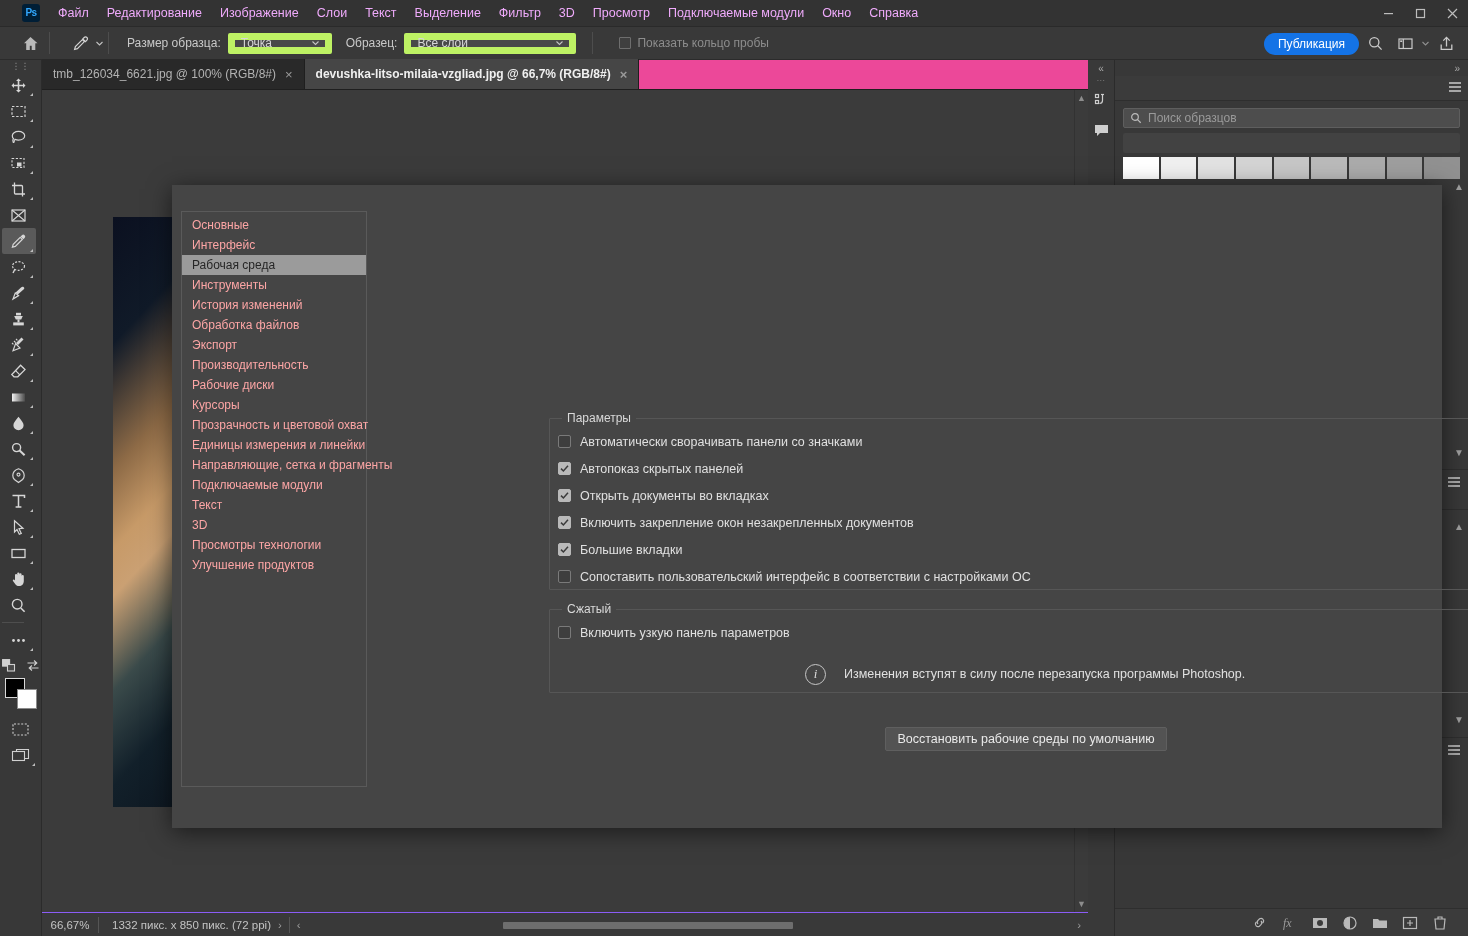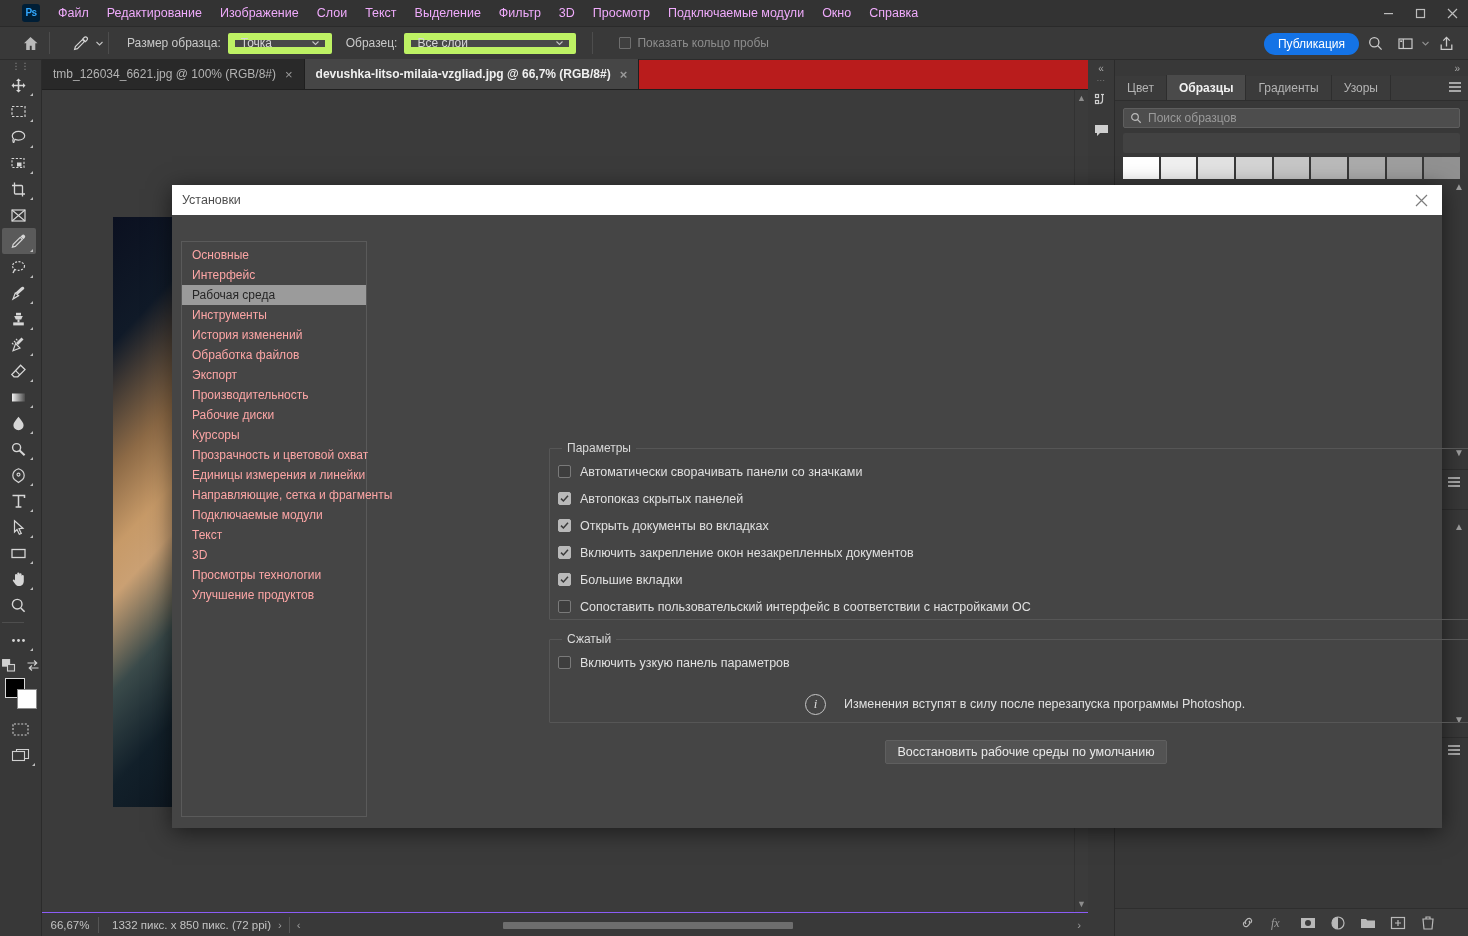--- a/index.html
+++ b/index.html
@@ -92,21 +92,21 @@
     border-left: 3px solid transparent; border-bottom: 3px solid #bdbdbd;
   }
   .tb-divider { width: 22px; height: 1px; background: #4e4e4e; margin: 4px 0; }
   .swatch-fg-bg { position: relative; width: 34px; height: 34px; margin-top: 4px; }
   .sw-fg { position:absolute; left:1px; top:2px; width:20px; height:20px; background:#000; border:1px solid #d8d8d8; }
   .sw-bg { position:absolute; left:13px; top:13px; width:20px; height:20px; background:#fff; border:1px solid #8a8a8a; }
 
   
   .tabbar {
     position: absolute; left: 42px; top: 60px; width: 1046px; height: 30px;
-    background: #b91c1c; display: flex; align-items: flex-end;
+    background: #ec4899; display: flex; align-items: flex-end;
     border-bottom: 1px solid #1f1f1f;
   }
   .doctab {
     height: 30px; display: flex; align-items: center; gap: 9px;
     padding: 0 11px; font-size: 12px; color: #b3b3b3;
     background: #292929; border-right: 1px solid #1f1f1f; white-space: nowrap;
   }
   .doctab.active { background: #464646; color: #f0f0f0; font-weight: bold; }
   .doctab .x { color: #9a9a9a; font-size: 13px; line-height: 1; }
 
@@ -179,21 +179,21 @@
   .swatch-group { margin: 0 8px 4px 8px; height: 20px; background: #424242; border-radius:2px; }
   .swatch-row { display:flex; margin: 0 8px; gap:2px; }
   .swatch-cell { flex:1; height: 22px; }
   .rp-body { position:relative; height: 660px; }
   .rp-scrollarrow { position:absolute; right:4px; color:#9d9d9d; font-size:10px;}
 
   .panel-divider { height:1px; background:#2e2e2e; }
   .mini-head { height: 22px; display:flex; align-items:center; justify-content:flex-end; padding-right:7px; color:#c3c3c3;}
   .layers-footer {
     position:absolute; left:0; bottom:0; width: 353px; height: 28px; background: #3b3b3b;
-    border-top:1px solid #2e2e2e; display:flex; align-items:center; justify-content:flex-end; gap:14px; padding-right: 32px;
+    border-top:1px solid #2e2e2e; display:flex; align-items:center; justify-content:flex-end; gap:14px; padding-right: 20px;
     color:#b9b9b9;
   }
 
   
   .dialog {
     position: absolute; left: 172px; top: 185px; width: 1270px; height: 643px;
     background: #454545; box-shadow: 0 4px 22px rgba(0,0,0,.55);
   }
   .dlg-title {
     height: 30px; background: #ffffff; display:flex; align-items:center; justify-content:space-between;
@@ -234,21 +234,21 @@
 
   .info-row { display:flex; align-items:center; gap: 18px; padding-left: 255px; height: 56px; }
   .info-circle {
     width: 21px; height: 21px; border-radius: 50%; border: 1.5px solid #c6c6c6;
     display:flex; align-items:center; justify-content:center; font-size: 13px; color:#dcdcdc;
     font-family: "Liberation Serif", serif; font-style: italic; flex:0 0 21px;
   }
   .info-text { font-size: 12.5px; color:#e0e0e0; }
 
   .restore-btn {
-    position:absolute; left: 713px; top: 525px; width: 282px; height: 24px;
+    position:absolute; left: 713px; top: 542px; width: 282px; height: 24px;
     background: #535353; border: 1px solid #5f5f5f; border-radius: 2px;
     color:#eaeaea; font-size: 12.5px; font-family:inherit; cursor:pointer;
   }
 
   .dlg-buttons { position:absolute; right: 22px; top: 40px; width: 78px; }
   .dbtn {
     width: 78px; height: 24px; margin-bottom: 10px; border-radius: 12px;
     background: #4d4d4d; border: 1px solid #6d6d6d; color: #ececec;
     font-size: 12.5px; font-family: inherit; cursor: pointer; display:block;
   }
@@ -606,26 +606,20 @@
       <svg width="17" height="15" viewBox="0 0 17 15" fill="#cfcfcf">
           <path d="M2 2 h13 v8 H7 l-3 3 v-3 H2 Z"></path>
         </svg>
     </div>
   </div>
 
   <div class="rightpanel">
     <div class="rp-collapse">»</div>
 
     <div class="panel-tabs">
-      <div id="panel-tabs-list" style="display:flex; align-items:flex-end;">
-          <div class="ptab">Цвет</div>
-          <div class="ptab active">Образцы</div>
-          <div class="ptab">Градиенты</div>
-          <div class="ptab">Узоры</div>
-        </div>
       <div class="ptab-menu">
         <svg width="14" height="12" viewBox="0 0 14 12" stroke="#cccccc" stroke-width="1.3">
             <path d="M1 2 H13 M1 6 H13 M1 10 H13"></path>
           </svg>
       </div>
     </div>
 
     <div class="swatch-search">
       <span>
         <svg width="12" height="12" viewBox="0 0 13 13" fill="none" stroke="#bbbbbb" stroke-width="1.3">
@@ -705,28 +699,20 @@
         </span>
         <span>
           <svg width="16" height="16" viewBox="0 0 16 16">
             <path d="M3 4 h10 l-1 10 H4 Z M6 4 V2 h4 v2" fill="none" stroke="#b9b9b9" stroke-width="1.2"></path>
           </svg>
         </span>
       </div>
   </div>
 
   <div class="dialog">
-    <div class="dlg-title">
-      <span class="t">Установки</span>
-      <span class="x">
-        <svg width="13" height="13" viewBox="0 0 13 13" stroke="#7d7d7d" stroke-width="1.2" fill="none">
-            <path d="M1 1 L12 12 M12 1 L1 12"></path>
-          </svg>
-      </span>
-    </div>
 
     <div class="dlg-body">
 
       <div class="cat-list" id="cat-list">
           <div class="cat-item">Основные</div>
           <div class="cat-item">Интерфейс</div>
           <div class="cat-item selected">Рабочая среда</div>
           <div class="cat-item">Инструменты</div>
           <div class="cat-item">История изменений</div>
           <div class="cat-item">Обработка файлов</div>

